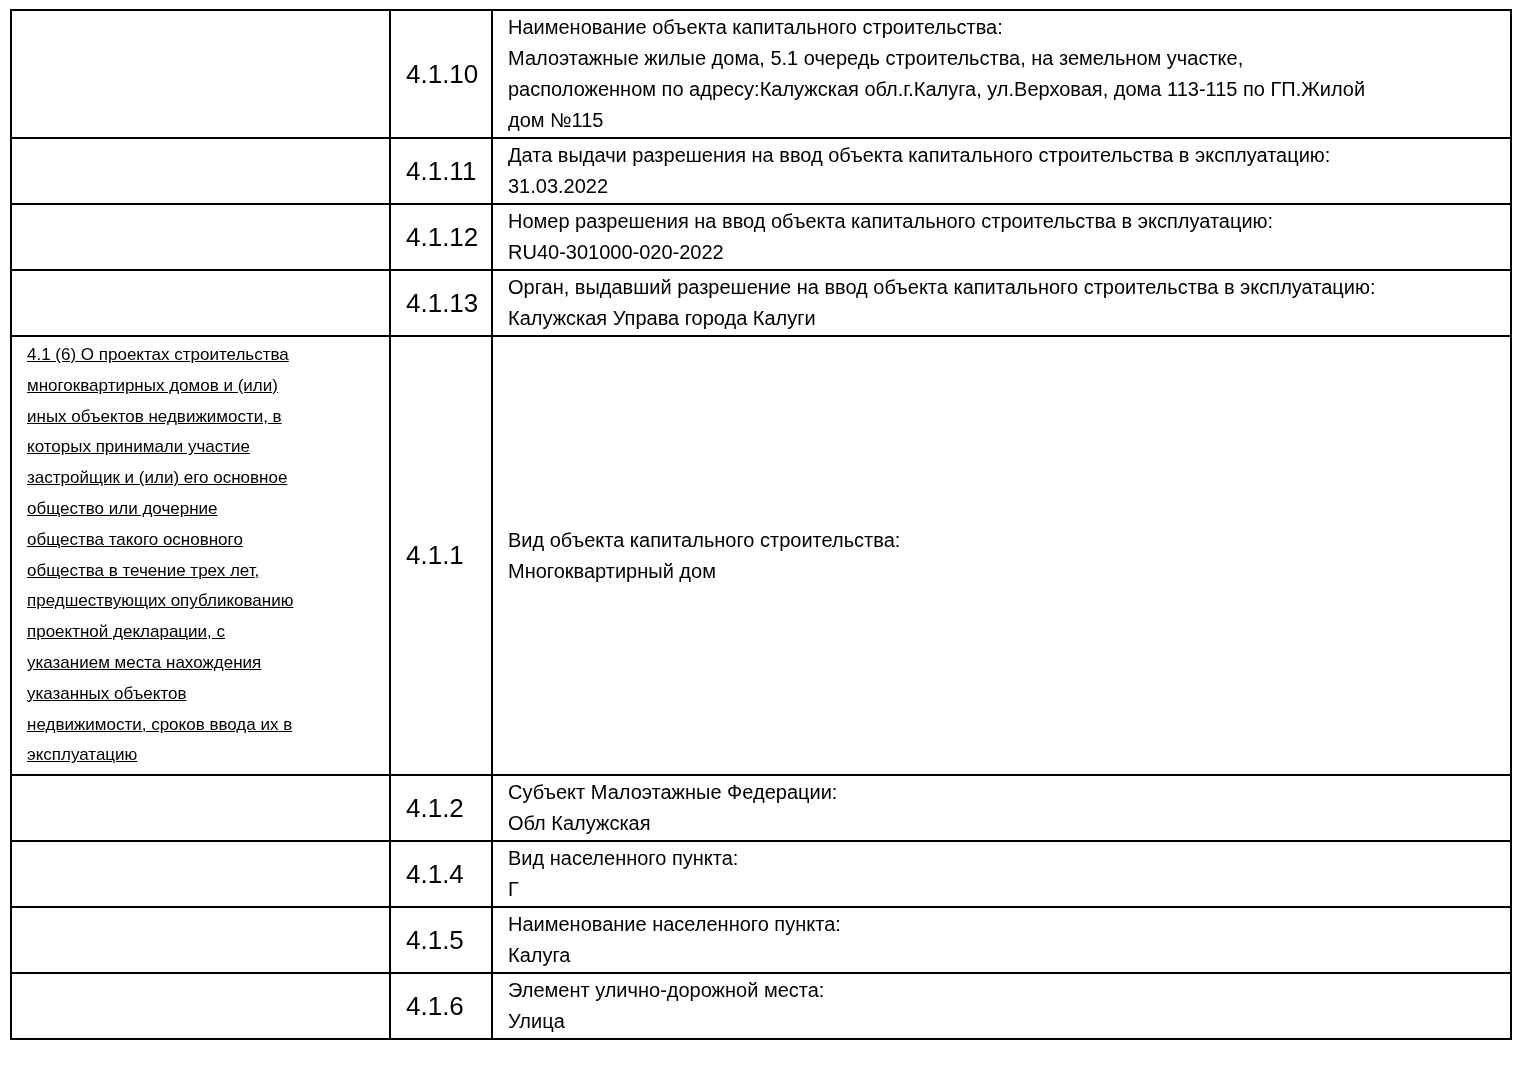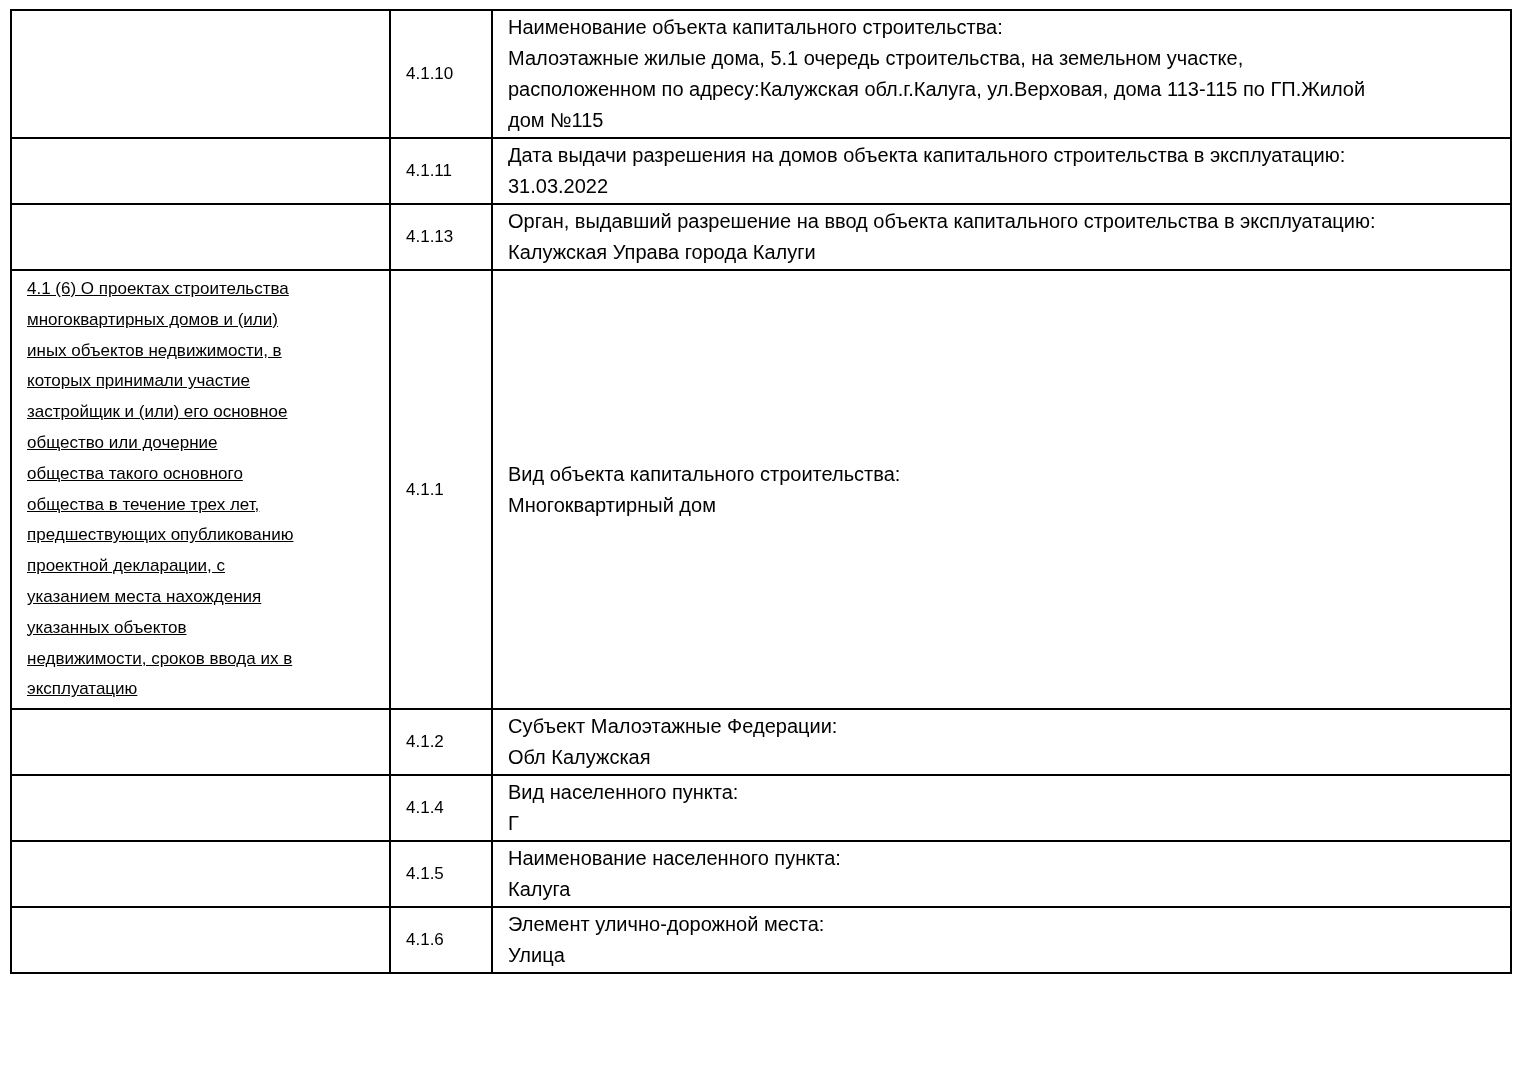--- a/index.html
+++ b/index.html
@@ -36,21 +36,21 @@
   td.cell-section {
     vertical-align: top;
     font-size: 17px;
     line-height: 30.8px;
     padding: 3px 4px 3px 4px;
     white-space: pre-wrap;
     word-wrap: break-word;
     text-decoration: underline;
   }
   td.cell-code {
-    font-size: 17px;
+    font-size: 26px;
     padding: 2px 3px 2px 5px;
   }
   td.cell-content {
     font-size: 20px;
     line-height: 31px;
     padding: 1px 6px;
   }
   .field-label {
     font-weight: normal;
     white-space: pre-wrap;
@@ -80,22 +80,30 @@
       <div class="field-label">Наименование объекта капитального строительства:</div>
       <div class="field-value">Малоэтажные жилые дома, 5.1 очередь строительства, на земельном участке,
 расположенном по адресу:Калужская обл.г.Калуга, ул.Верховая, дома 113-115 по ГП.Жилой
 дом №115</div>
     </td>
   </tr>
         <tr>
     <td class="cell-section"></td>
     <td class="cell-code">4.1.11</td>
     <td class="cell-content">
-      <div class="field-label">Дата выдачи разрешения на домов объекта капитального строительства в эксплуатацию:</div>
+      <div class="field-label">Дата выдачи разрешения на ввод объекта капитального строительства в эксплуатацию:</div>
       <div class="field-value">31.03.2022</div>
+    </td>
+  </tr>
+        <tr>
+    <td class="cell-section"></td>
+    <td class="cell-code">4.1.12</td>
+    <td class="cell-content">
+      <div class="field-label">Номер разрешения на ввод объекта капитального строительства в эксплуатацию:</div>
+      <div class="field-value">RU40-301000-020-2022</div>
     </td>
   </tr>
         <tr>
     <td class="cell-section"></td>
     <td class="cell-code">4.1.13</td>
     <td class="cell-content">
       <div class="field-label">Орган, выдавший разрешение на ввод объекта капитального строительства в эксплуатацию:</div>
       <div class="field-value">Калужская Управа города Калуги</div>
     </td>
   </tr>

